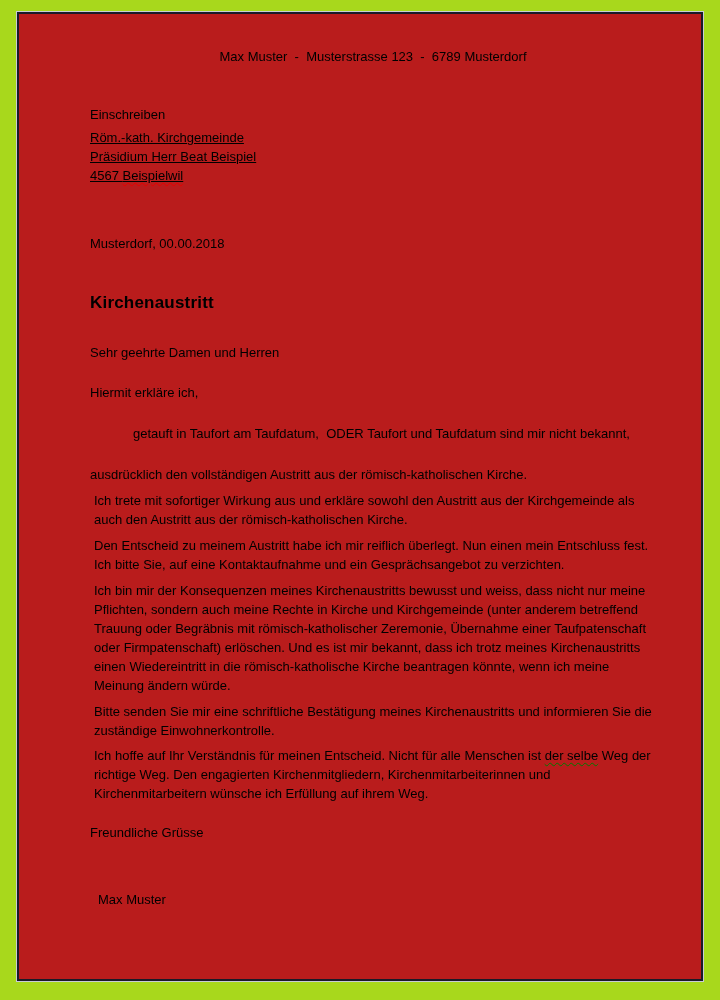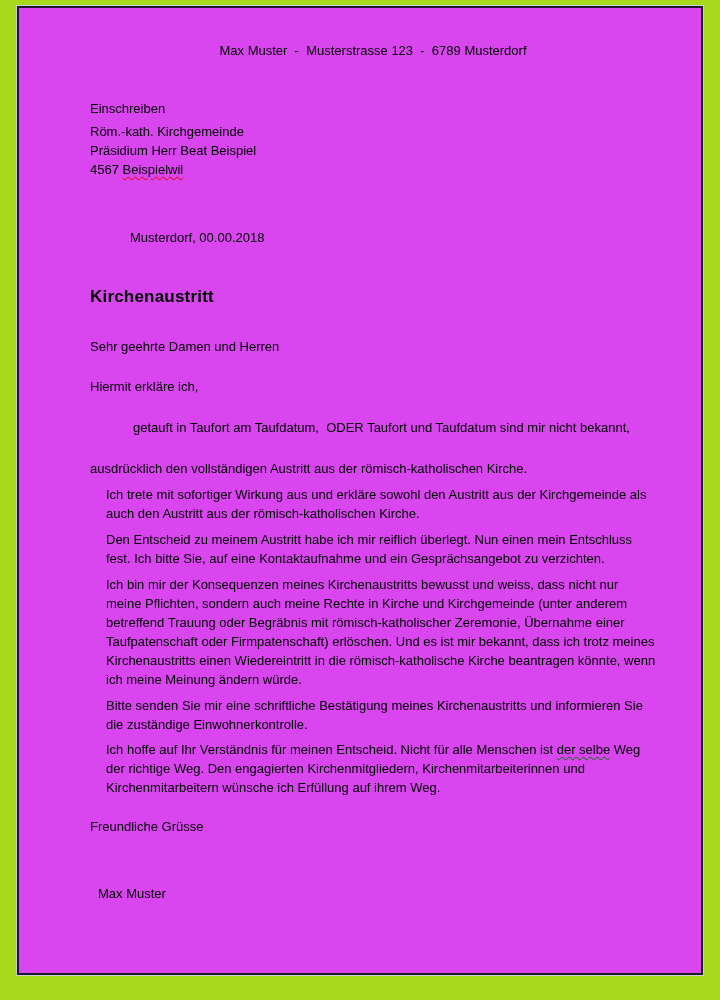--- a/index.html
+++ b/index.html
@@ -11,55 +11,55 @@
     height: 1000px;
     background: #a8d81c;
     position: relative;
     font-family: "Liberation Sans", sans-serif;
     color: #000;
     overflow: hidden;
   }
   .page {
     position: absolute;
     left: 17px;
-    top: 6px;
+    top: 12px;
     width: 682px;
     height: 965px;
-    background: #d946ef;
+    background: #b91c1c;
     border: 2px solid #1a1a28;
     outline: 1px solid #c8cdd6;
     box-sizing: content-box;
     overflow: hidden;
   }
   .content {
     padding: 33px 45px 0 71px;
     font-size: 13px;
     line-height: 19px;
   }
   .sender-line {
     text-align: center;
     white-space: pre;
   }
   .delivery { margin-top: 39px; }
   .recipient { margin-top: 4px; }
-  .recipient .addr-line { white-space: pre; }
-  .date-line { margin-top: 49px; margin-left: 40px; }
+  .recipient .addr-line { white-space: pre; text-decoration: underline; }
+  .date-line { margin-top: 49px; }
   .subject {
     margin-top: 38px;
     font-size: 17px;
     font-weight: bold;
     line-height: 24px;
     letter-spacing: 0.2px;
   }
   .salutation { margin-top: 28px; }
   .declaration { margin-top: 19px; line-height: 21px; }
   .declaration .decl-line { white-space: pre-wrap; margin-top: 20px; }
   .declaration .indented { padding-left: 43px; }
   .para {
-    margin: 7px 0 0 16px;
+    margin: 7px 0 0 4px;
     white-space: pre-wrap;
   }
   .para.first-after-decl { margin-top: 6px; }
   .para.last-body { margin-top: 6px; }
   .closing { margin-top: 20px; }
   .signature { margin-top: 48px; margin-left: 8px; }
   .spell-error {
     text-decoration: underline;
     text-decoration-style: wavy;
     text-decoration-color: #e40000;

